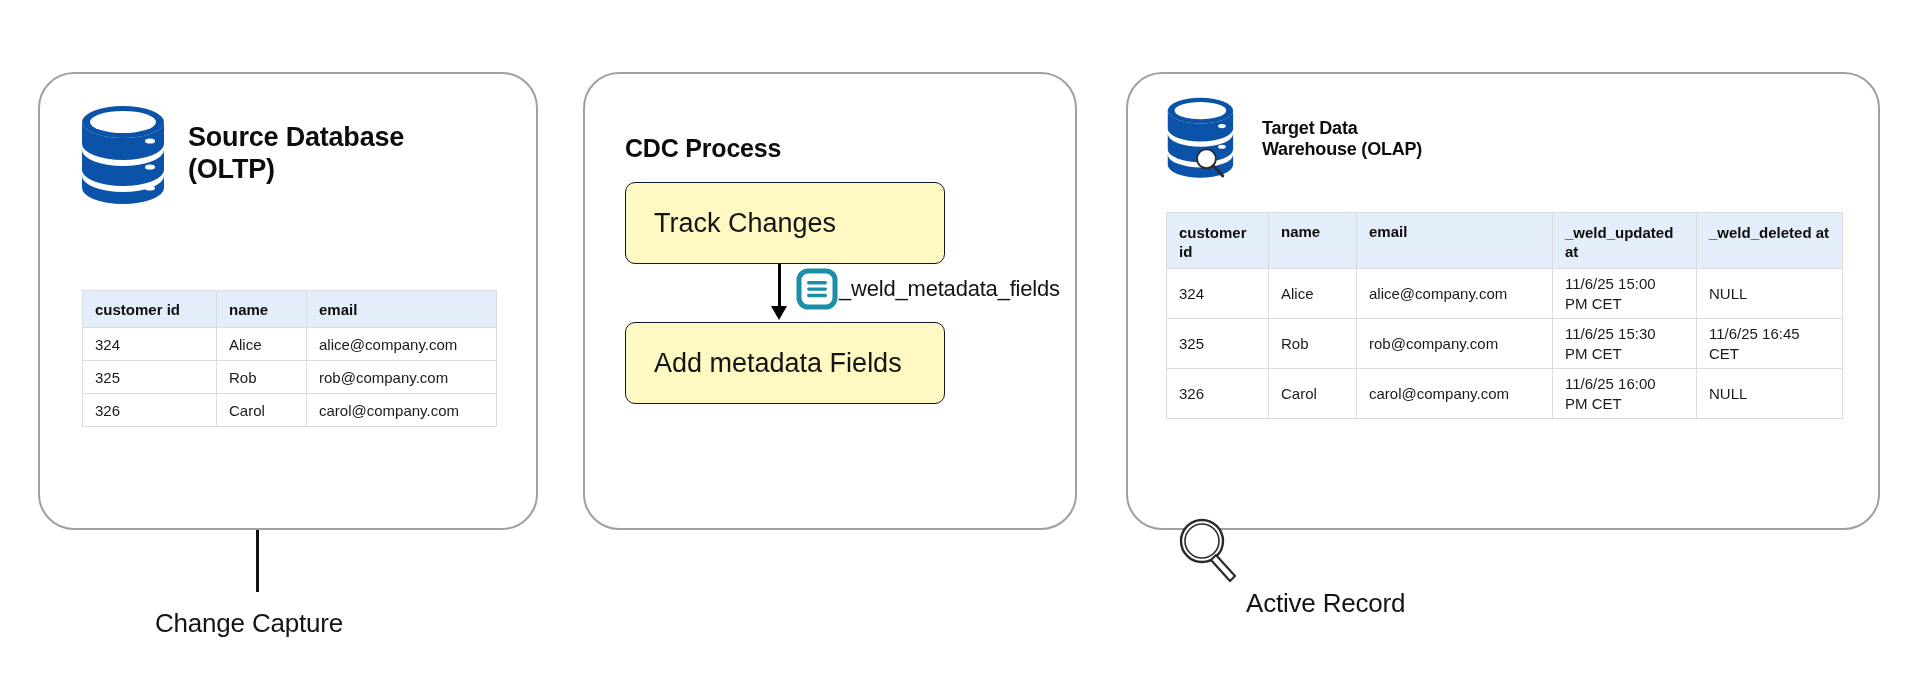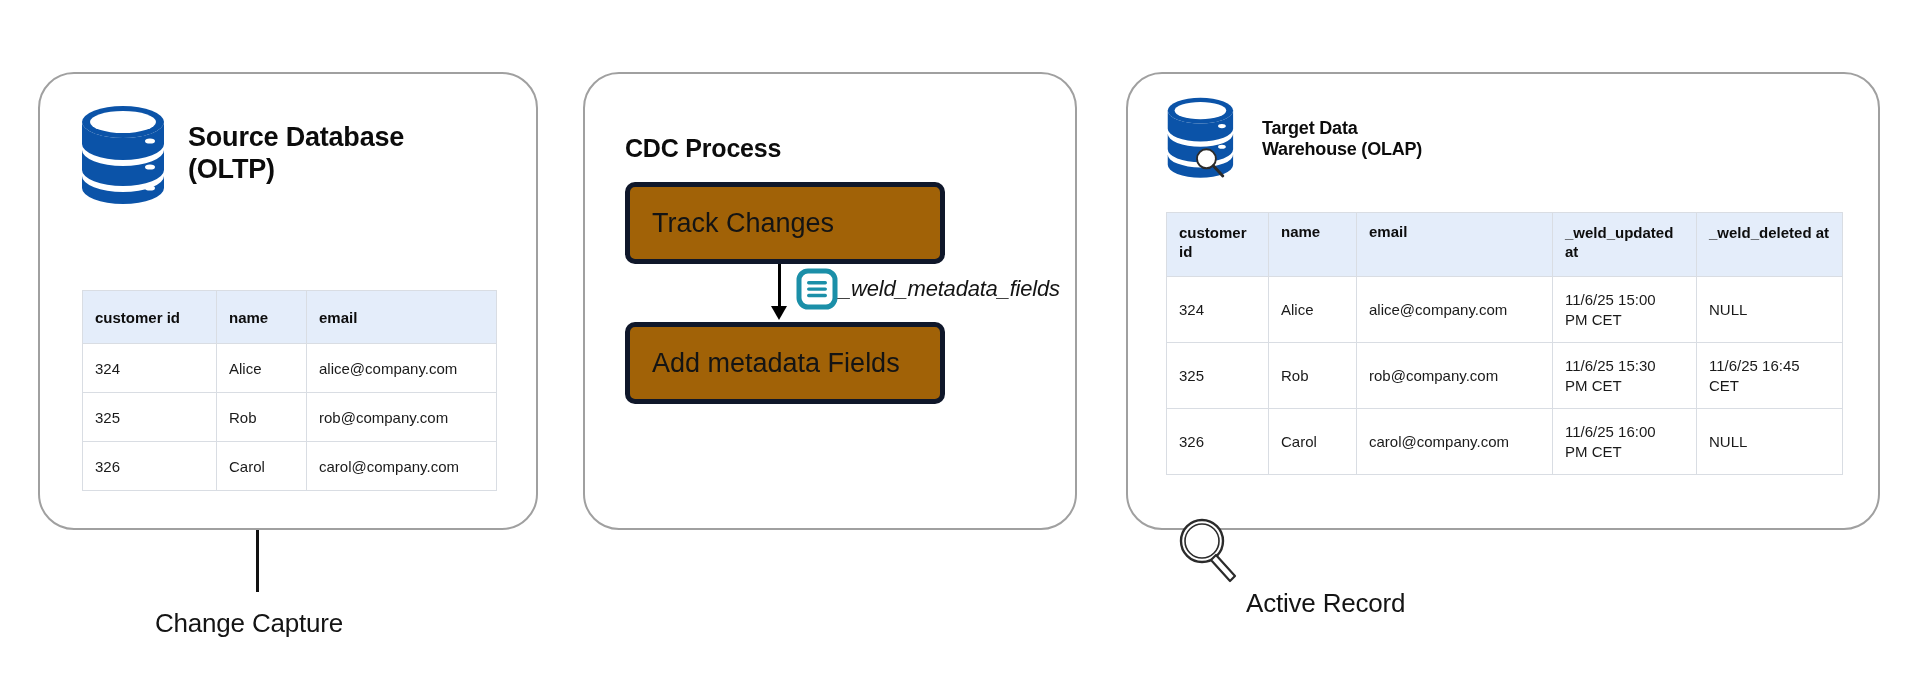--- a/index.html
+++ b/index.html
@@ -73,21 +73,21 @@
     border-collapse: collapse;
     table-layout: fixed;
     background: #ffffff;
     font-size: 15px;
   }
   table.data-table th,
   table.data-table td {
     border: 1px solid #d9dde3;
     text-align: left;
     vertical-align: middle;
-    padding: 9px 12px;
+    padding: 1px 12px;
     font-weight: normal;
     color: #1a1a1a;
     overflow: hidden;
   }
   table.data-table thead th {
     background: #e4edfa;
     font-weight: bold;
     font-size: 15px;
     color: #0d0d0d;
   }
@@ -107,27 +107,27 @@
   #target-table col.t1 { width: 102px; }
   #target-table col.t2 { width: 88px; }
   #target-table col.t3 { width: 196px; }
   #target-table col.t4 { width: 144px; }
   #target-table col.t5 { width: 146px; }
   #target-table .wrap { white-space: pre-line; line-height: 1.28; }
 
   
   .process-box {
     position: absolute;
-    background: #a16207;
-    border: 5px solid #0f172a;
+    background: #fef9c3;
+    border: 1px solid #0f172a;
     border-radius: 10px;
     display: flex;
     align-items: center;
     box-sizing: border-box;
-    padding-left: 22px;
+    padding-left: 28px;
     font-size: 27px;
     color: #141414;
   }
   #box-track { left: 40px; top: 108px; width: 320px; height: 82px; }
   #box-add   { left: 40px; top: 248px; width: 320px; height: 82px; }
 
   
   .arrow-line {
     position: absolute;
     left: 193px;
@@ -147,21 +147,20 @@
   }
 
   
   .meta-badge {
     position: absolute;
     left: 211px;
     top: 194px;
     display: flex;
     align-items: center;
     gap: 0px;
-    font-style: italic;
   }
   .meta-badge .lines-icon { width: 42px; height: 42px; display:block; flex:0 0 auto; }
   .meta-badge .meta-label {
     font-size: 22px;
     color: #141414;
     letter-spacing: -0.2px;
     margin-left: 1px;
   }
 
   

